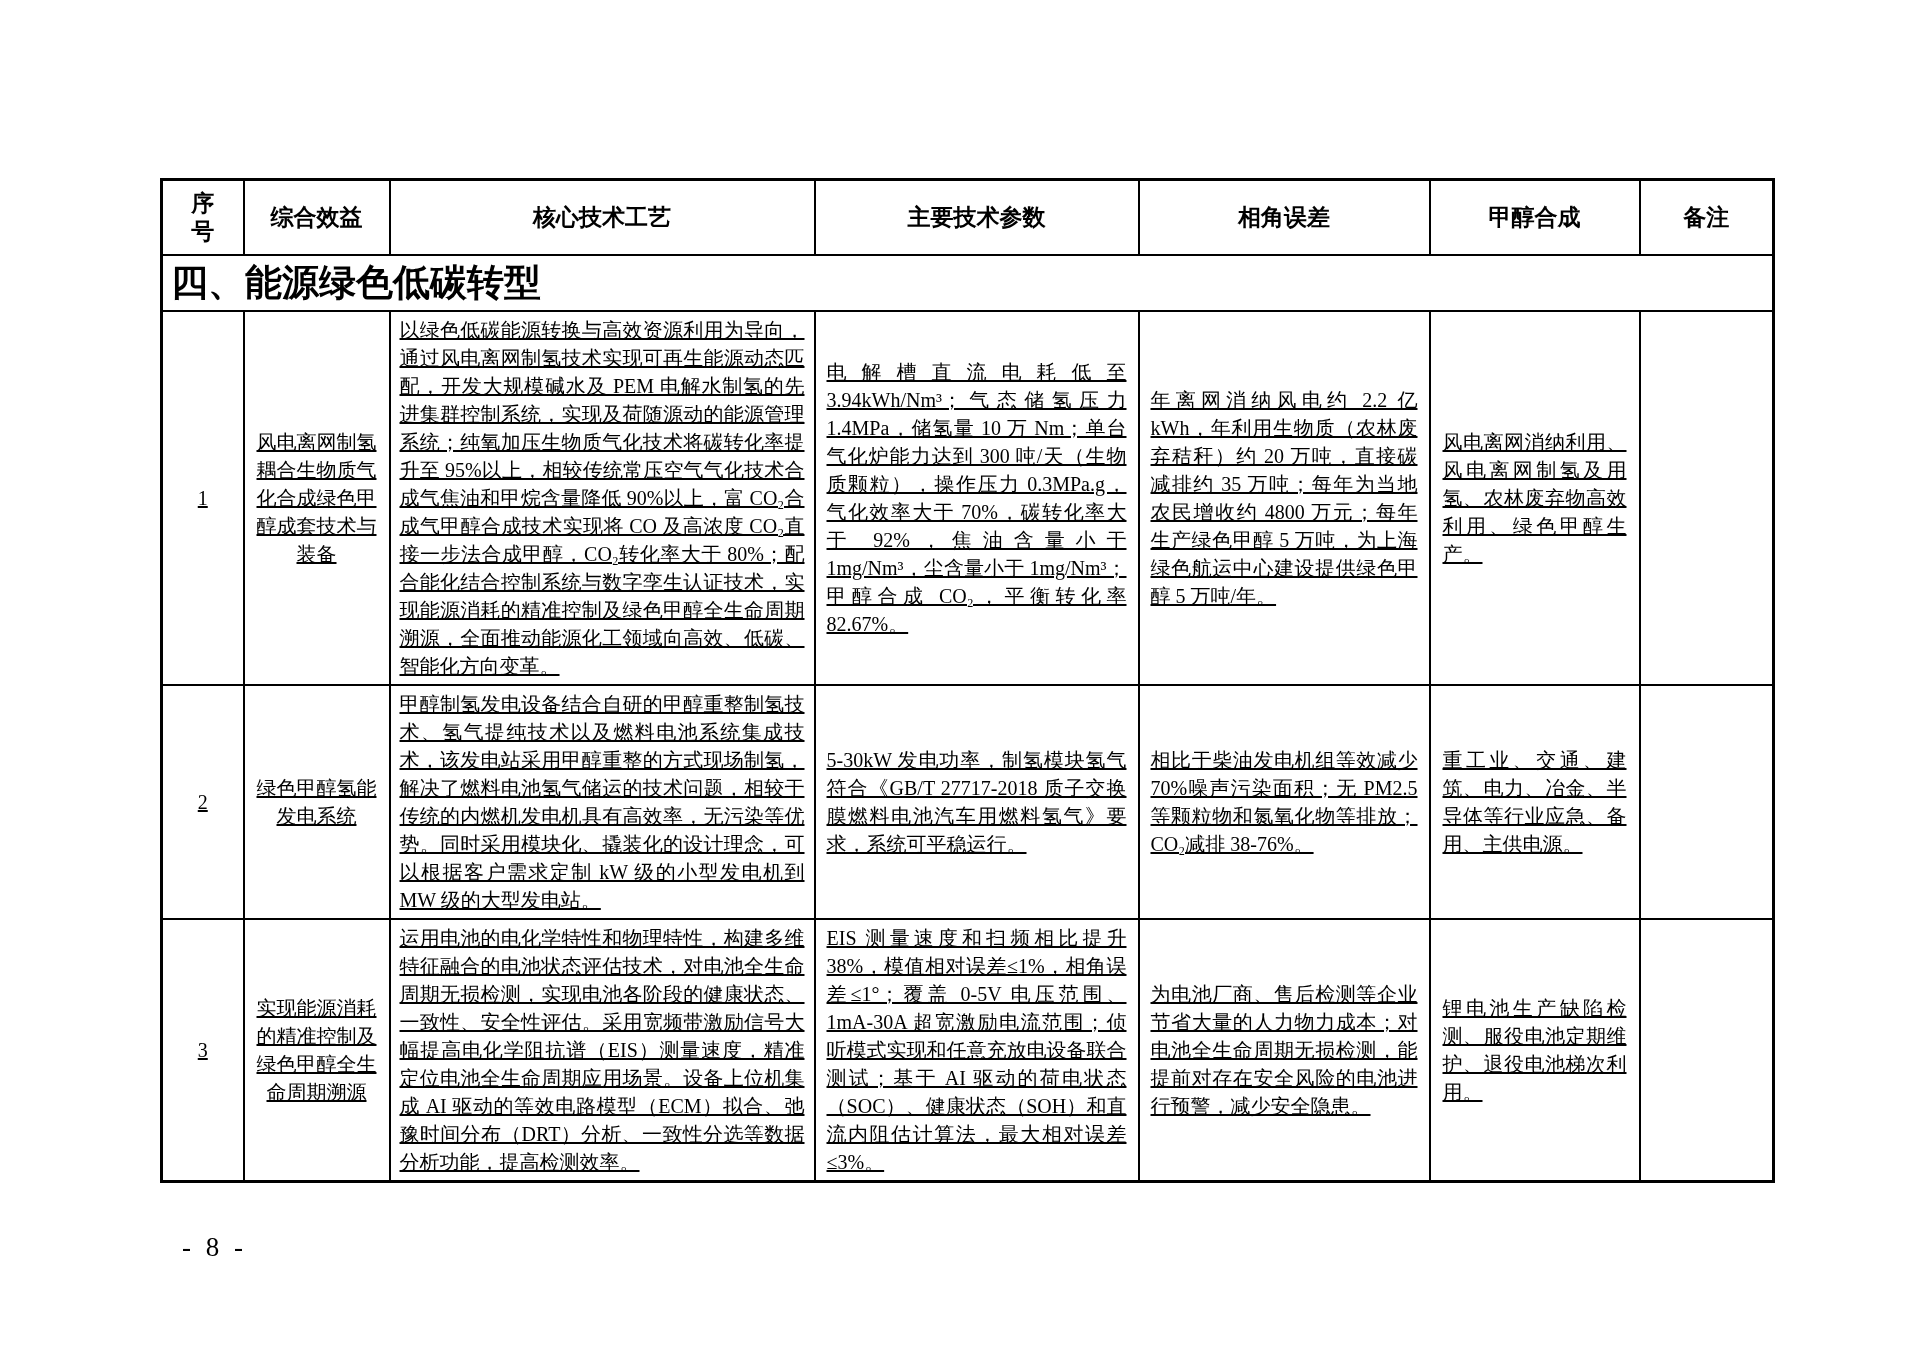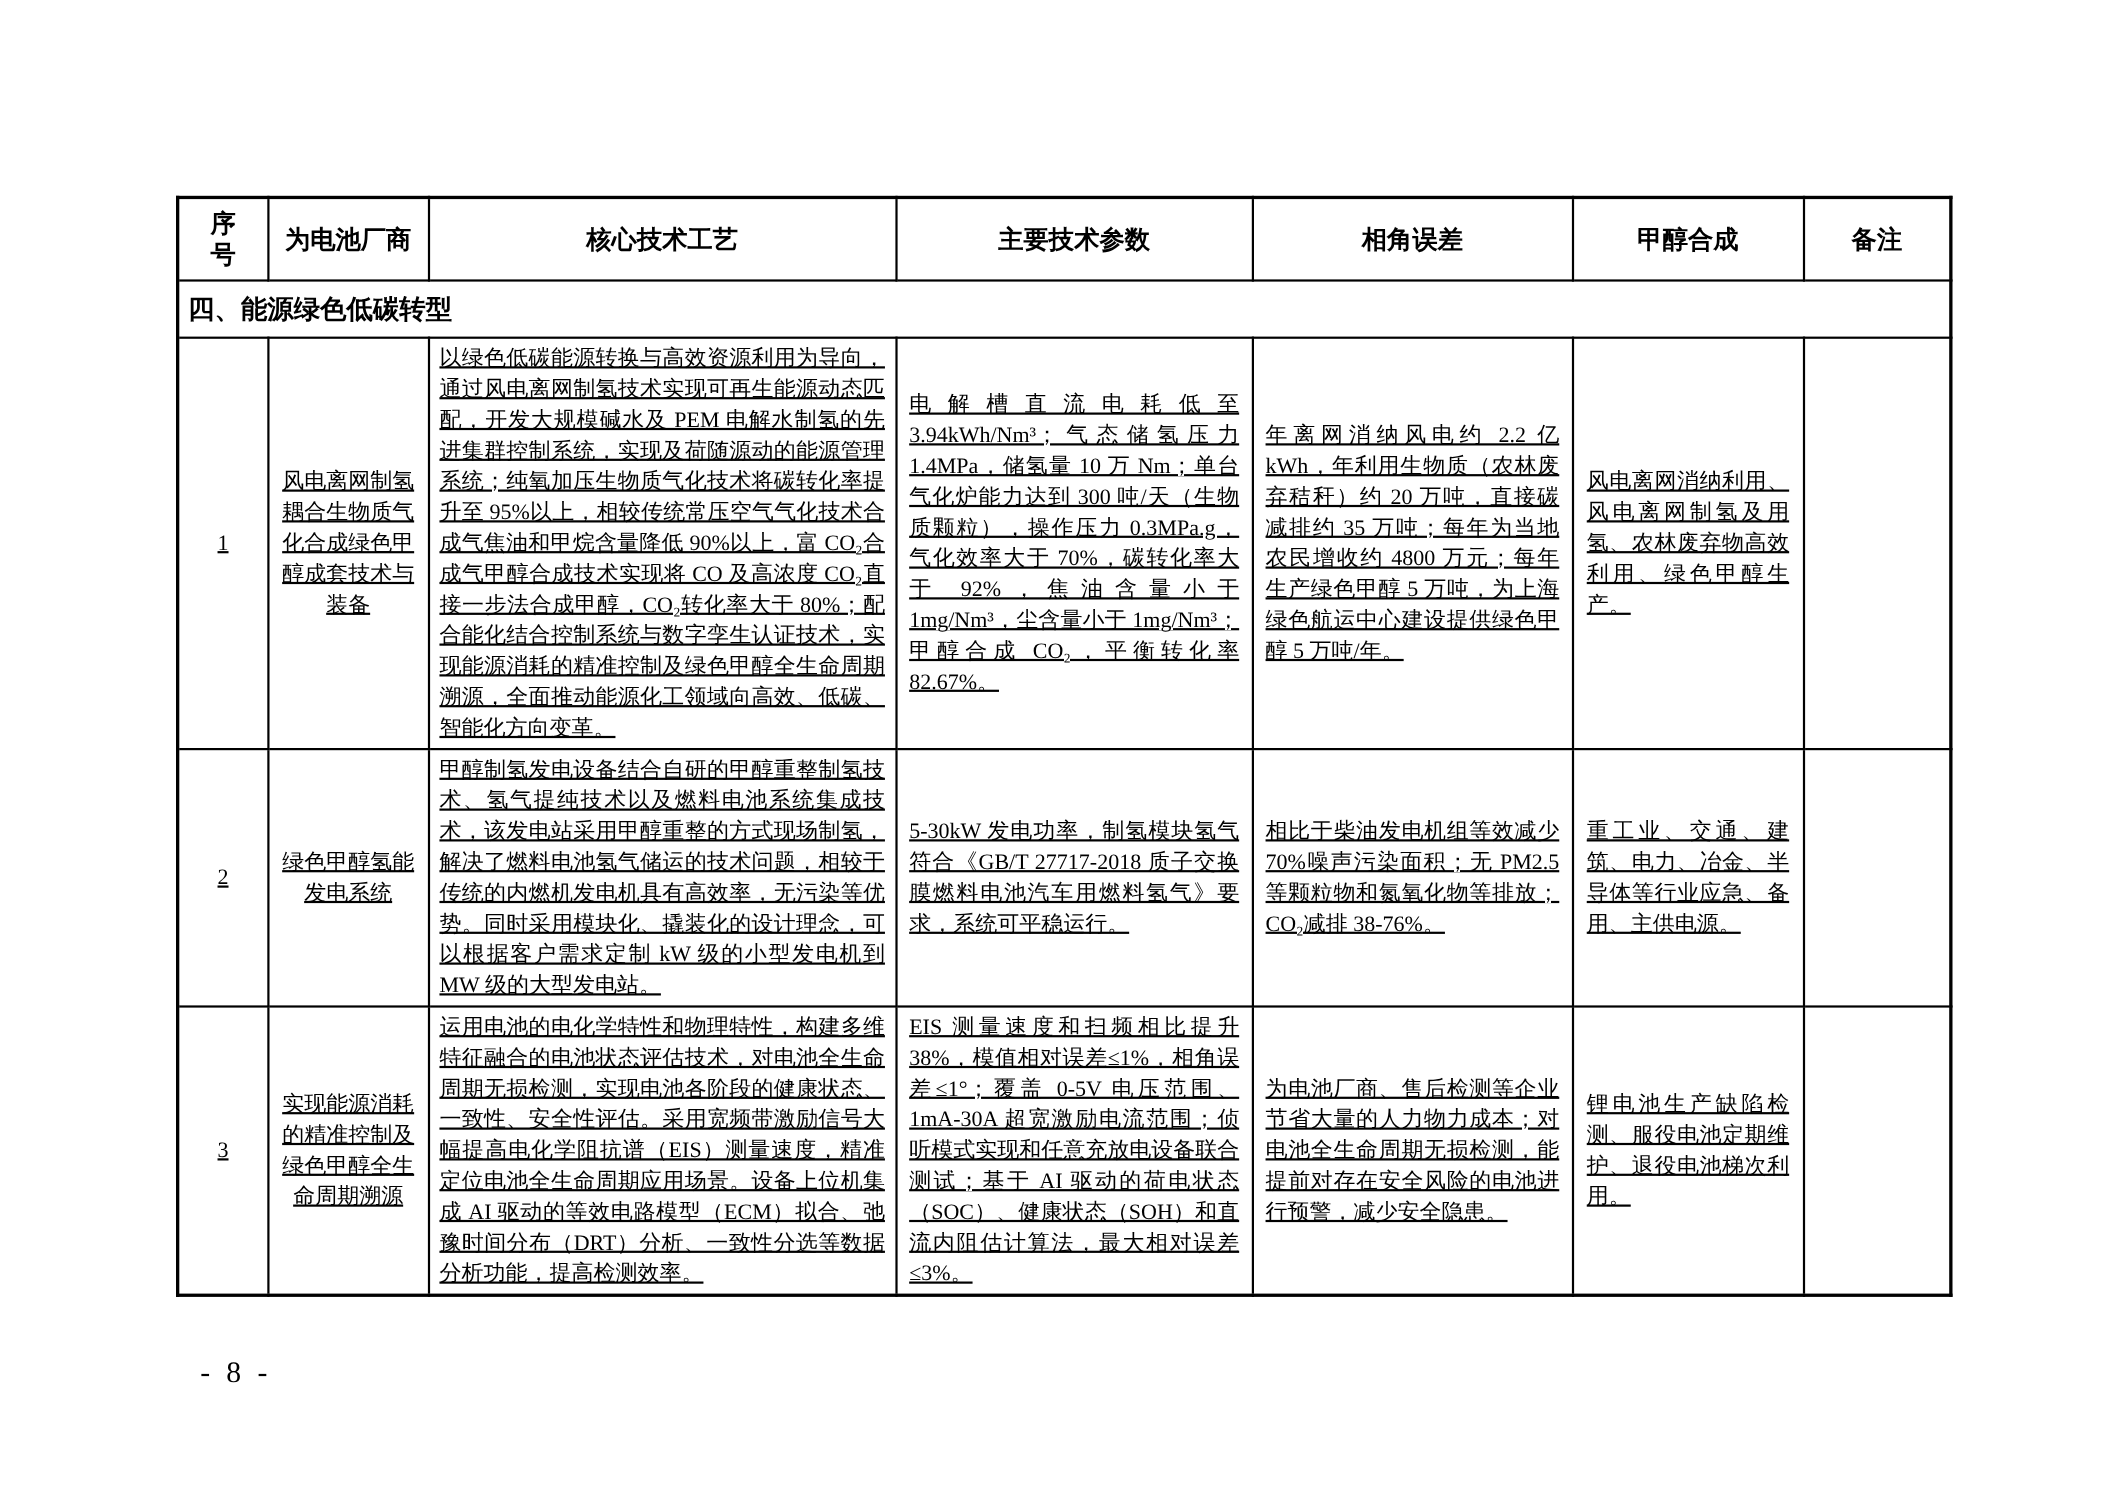--- a/index.html
+++ b/index.html
@@ -41,21 +41,21 @@
     text-align: center;
     white-space: pre-line;
     line-height: 1.25;
   }
   tr.section-row {
     height: 52px;
   }
   tr.section-row td {
     font-family: "Liberation Sans", sans-serif;
     font-weight: bold;
-    font-size: 24px;
+    font-size: 37px;
     text-align: left;
     padding: 2px 6px 2px 8px;
   }
   tr.data-row td {
     font-size: 20px;
     line-height: 1.4;
     text-decoration: underline;
   }
   td.c-no {
     text-align: center;
@@ -110,21 +110,21 @@
       <col style="width:425px">
       <col style="width:324px">
       <col style="width:291px">
       <col style="width:210px">
       <col style="width:134px">
     </colgroup>
     <thead>
       <tr class="header-row">
         <th>序
 号</th>
-        <th>为电池厂商</th>
+        <th>综合效益</th>
         <th>核心技术工艺</th>
         <th>主要技术参数</th>
         <th>相角误差</th>
         <th>甲醇合成</th>
         <th>备注</th>
       </tr>
     </thead>
     <tbody>
       <tr class="section-row">
         <td colspan="7">四、能源绿色低碳转型</td>

